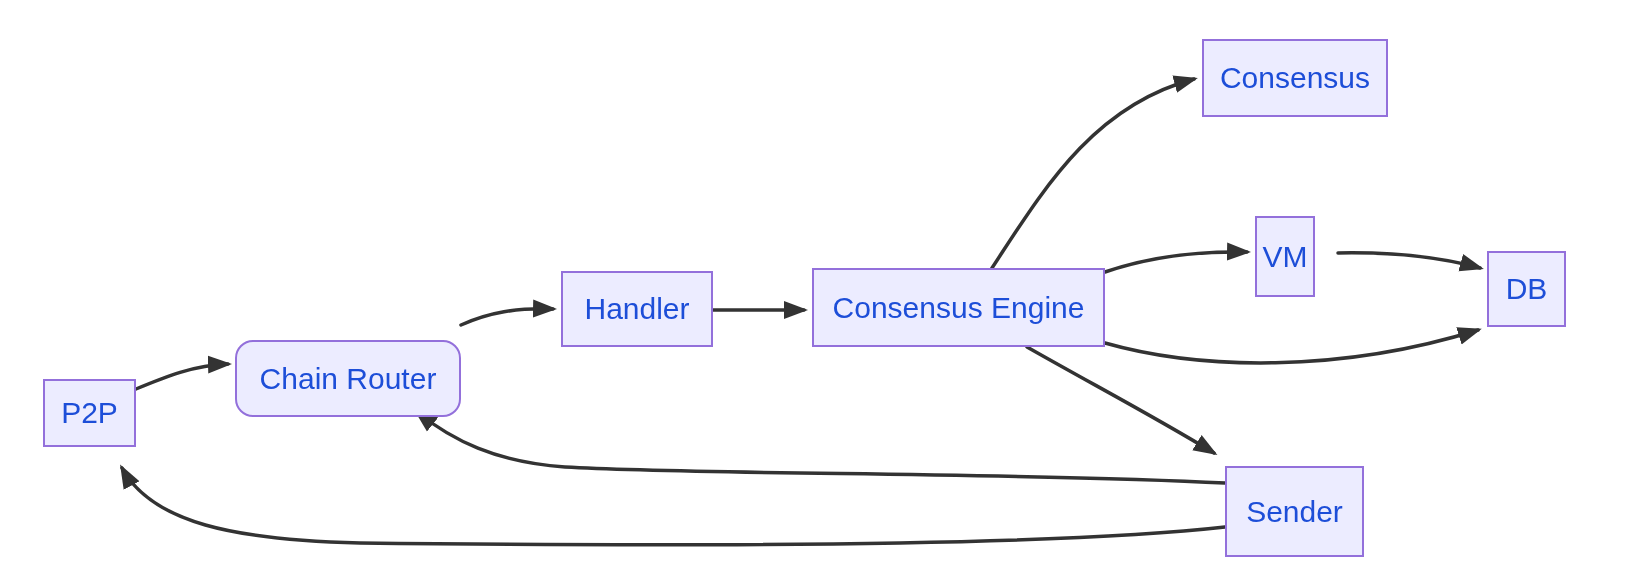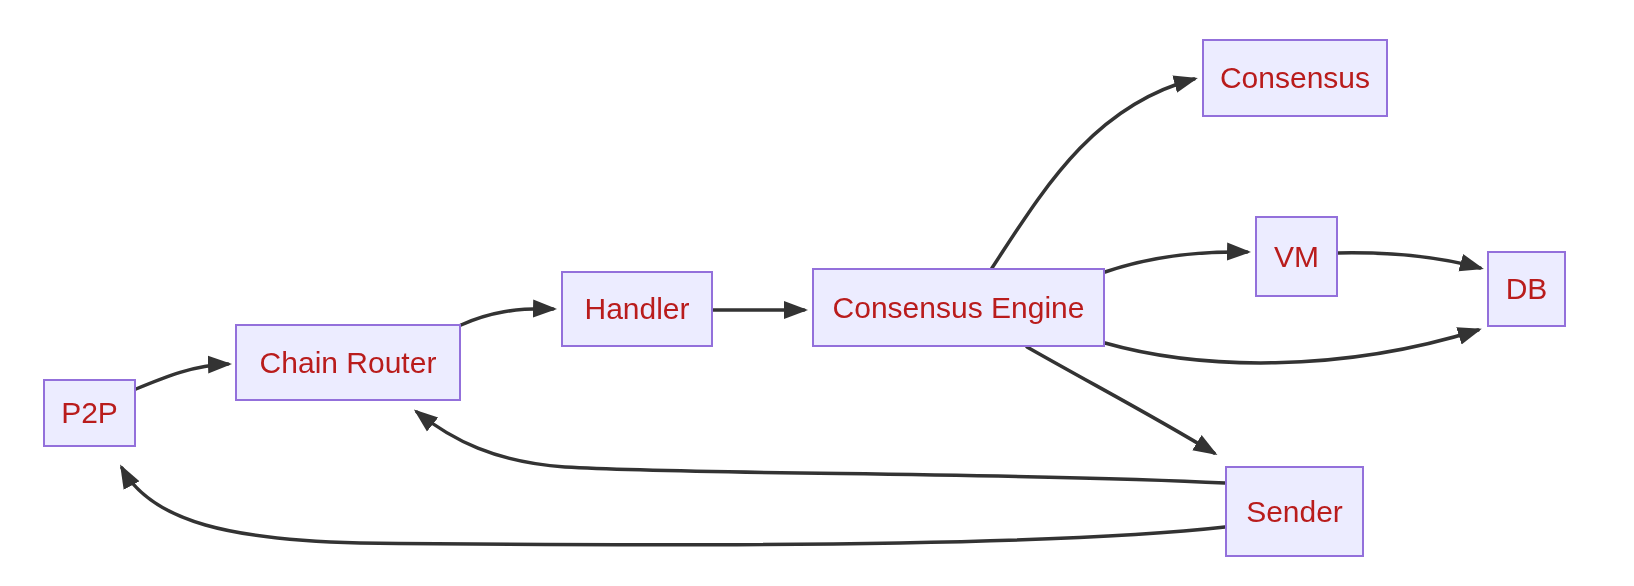--- a/index.html
+++ b/index.html
@@ -26,21 +26,21 @@
     fill: none;
     stroke: #333333;
     stroke-width: 3.5px;
     stroke-linecap: round;
   }
   .node {
     position: absolute;
     box-sizing: border-box;
     background: #ECECFF;
     border: 2px solid #9370DB;
-    color: #b91c1c;
+    color: #1d4ed8;
     display: flex;
     align-items: center;
     justify-content: center;
     font-size: 30px;
     white-space: nowrap;
   }
   .node span {
     display: block;
   }
 </style>
@@ -74,37 +74,37 @@
 
     <path class="edge" d="M 1225 483 C 1010 472, 700 475, 565 467 C 495 462, 452 440, 417 412" marker-end="url(#arrow)"></path>
 
     <path class="edge" d="M 1225 527 C 1040 548, 620 546, 360 543 C 235 540, 152 523, 122 468" marker-end="url(#arrow)"></path>
   </svg>
 
   <div class="node" style="left:43px; top:379px; width:93px; height:68px;">
     <span>P2P</span>
   </div>
 
-  <div class="node" style="left:235px; top:324px; width:226px; height:77px;">
+  <div class="node" style="left:235px; top:340px; width:226px; height:77px;border-radius:18px;">
     <span>Chain Router</span>
   </div>
 
   <div class="node" style="left:812px; top:268px; width:293px; height:79px;">
     <span>Consensus Engine</span>
   </div>
 
   <div class="node" style="left:561px; top:271px; width:152px; height:76px;">
     <span>Handler</span>
   </div>
 
   <div class="node" style="left:1202px; top:39px; width:186px; height:78px;">
     <span>Consensus</span>
   </div>
 
-  <div class="node" style="left:1255px; top:216px; width:83px; height:81px;">
+  <div class="node" style="left:1255px; top:216px; width:60px; height:81px;">
     <span>VM</span>
   </div>
 
   <div class="node" style="left:1487px; top:251px; width:79px; height:76px;">
     <span>DB</span>
   </div>
 
   <div class="node" style="left:1225px; top:466px; width:139px; height:91px;">
     <span>Sender</span>
   </div>

